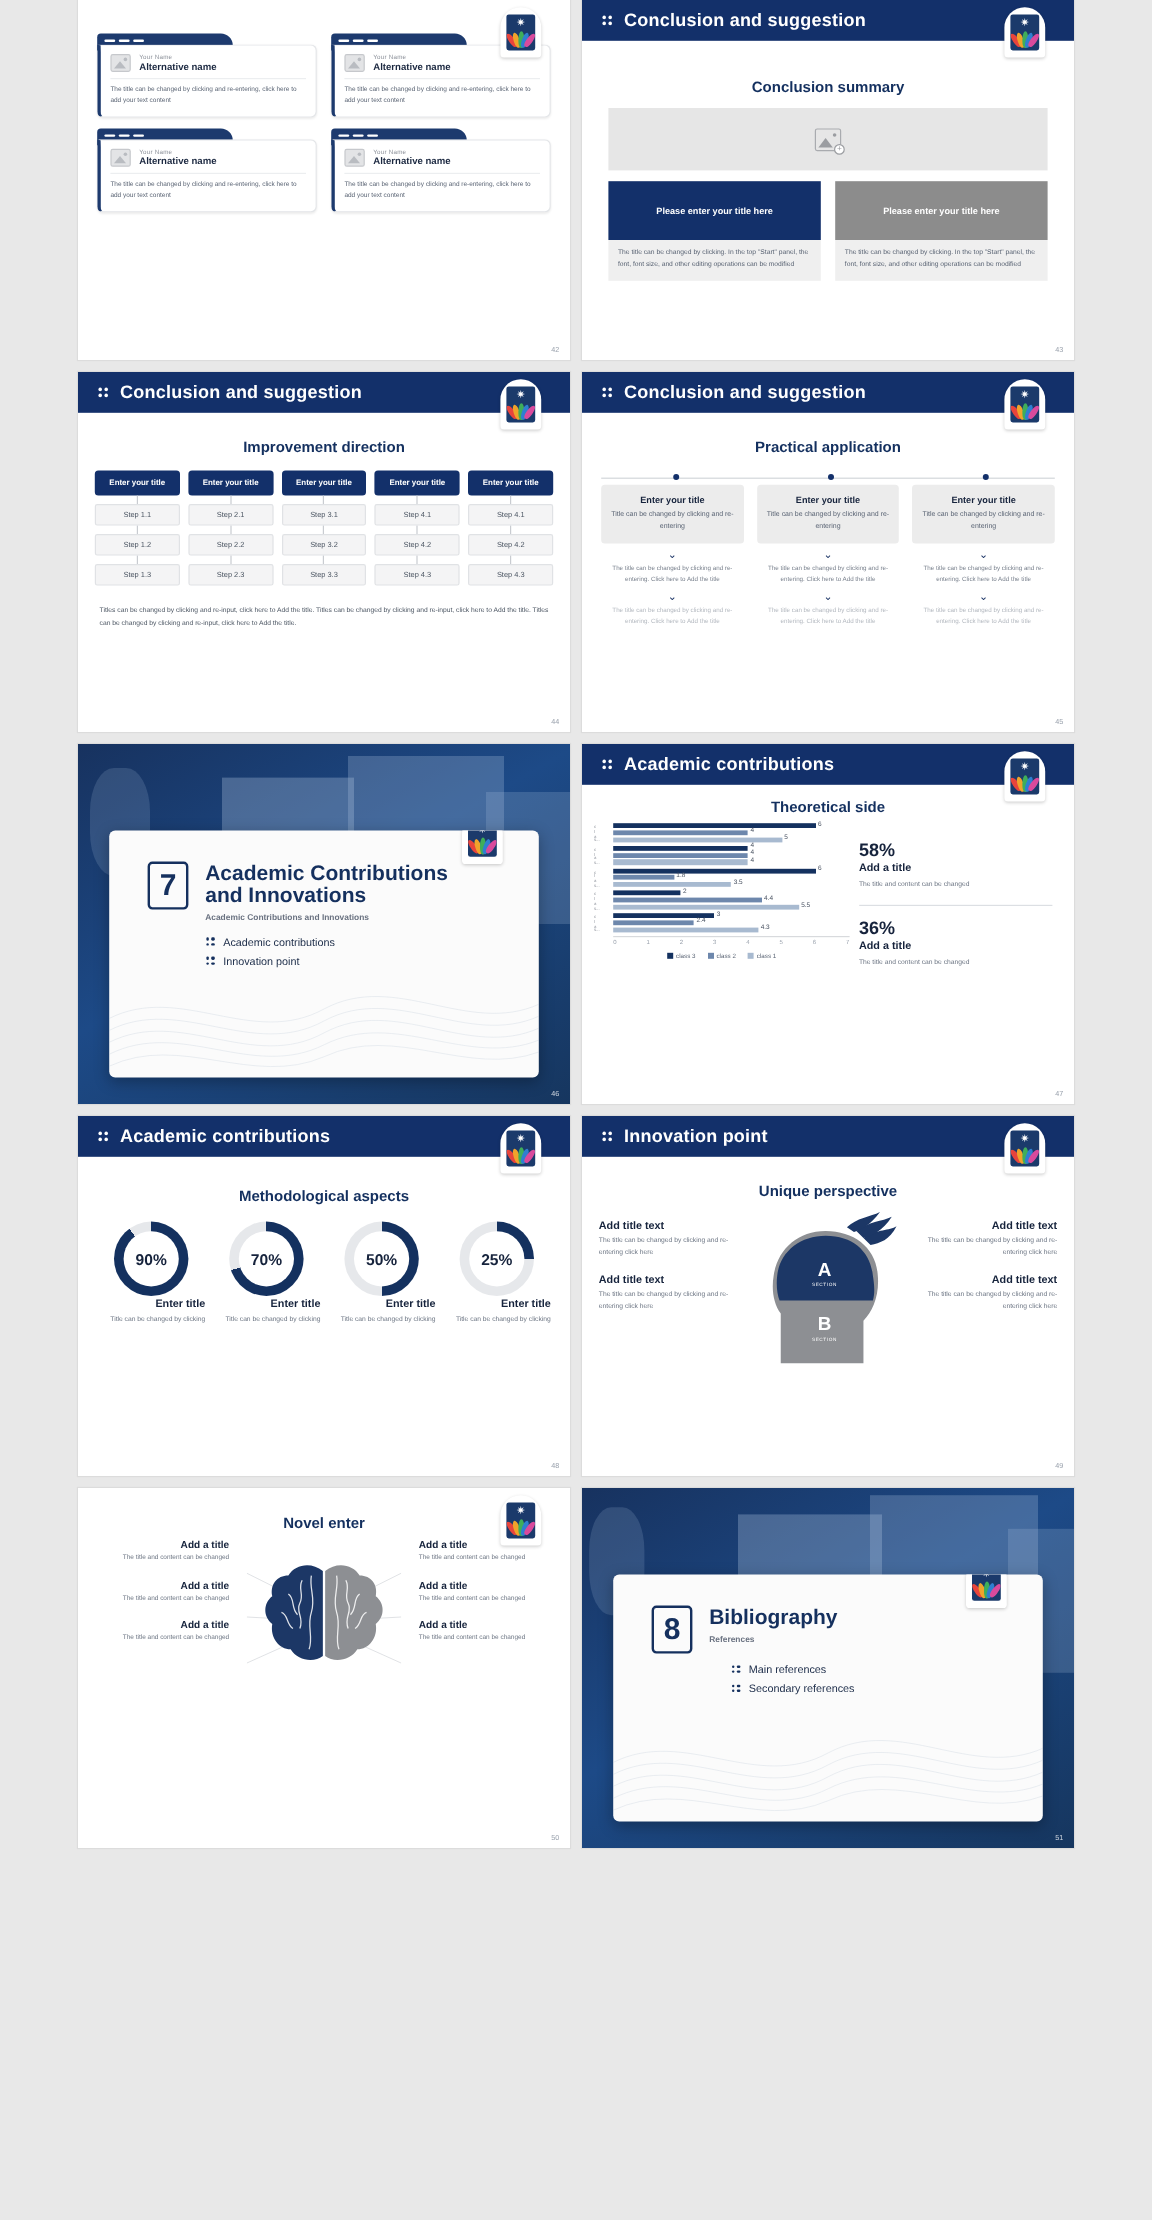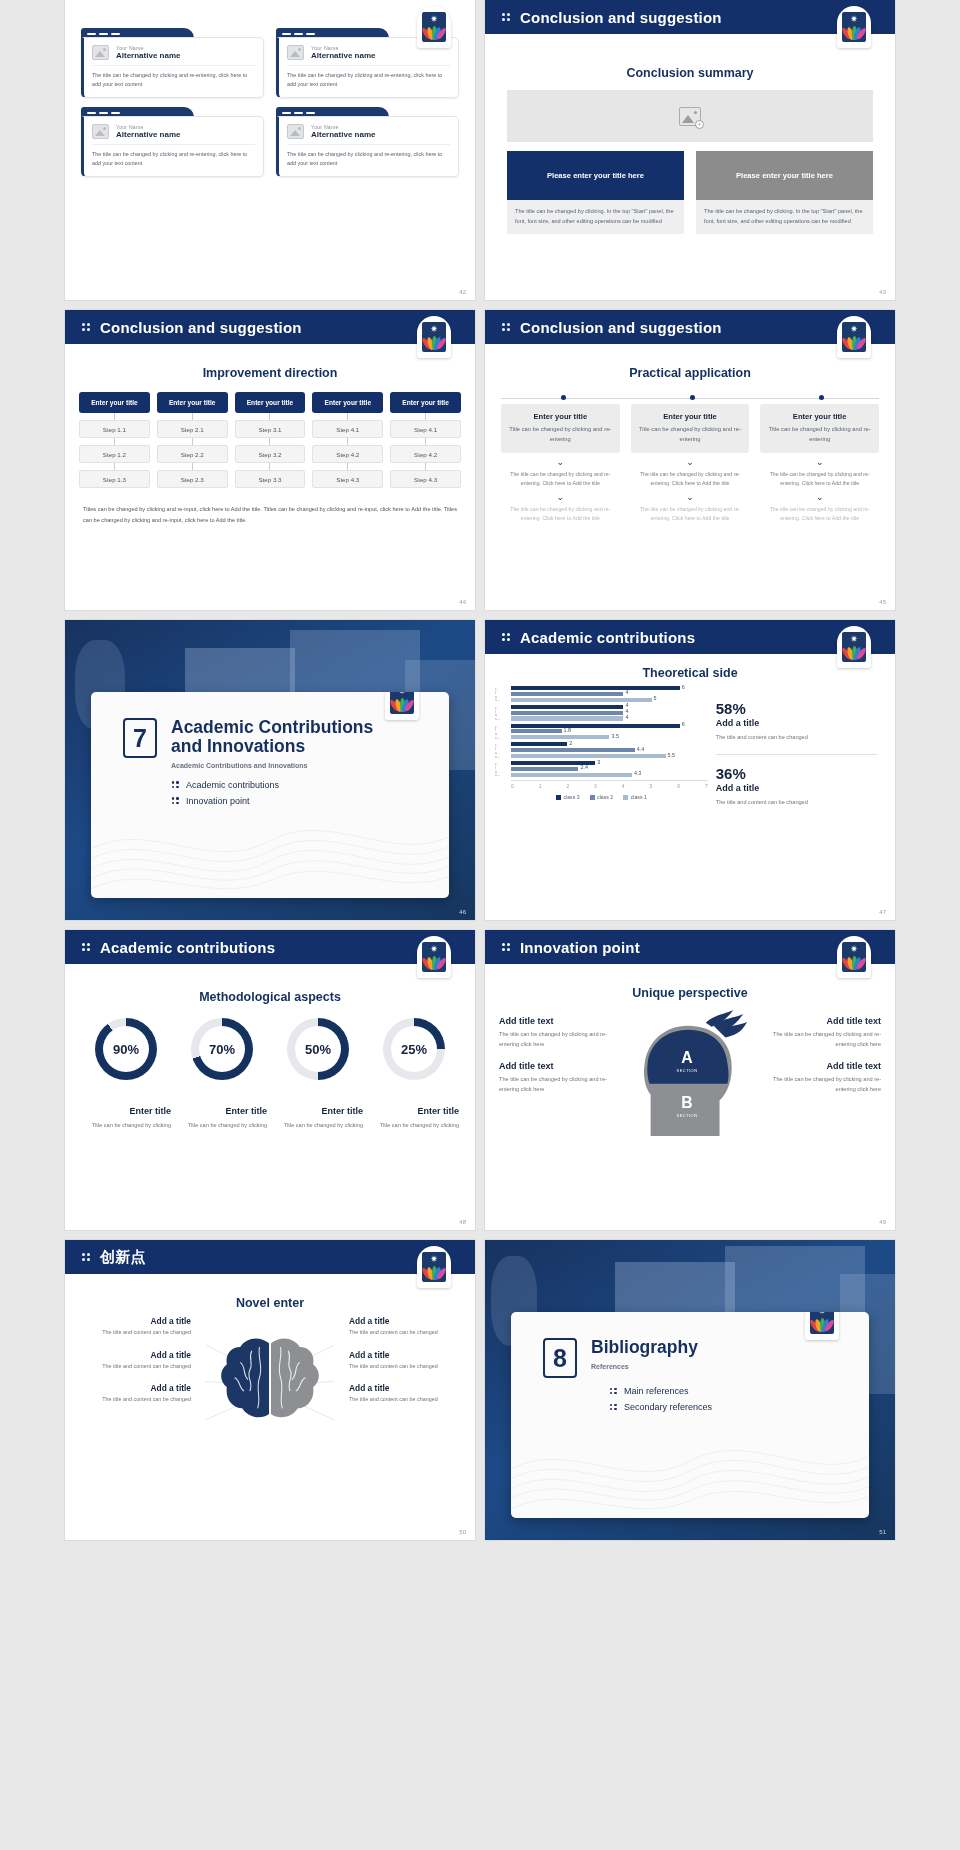--- a/index.html
+++ b/index.html
@@ -144,21 +144,21 @@
   .stat .sd{font-size:5.6px;color:#6d7684;line-height:1.75;margin-top:5px;}
   .stat + .stat{margin-top:11px;border-top:1px solid #dcdfe3;padding-top:10px;}
 
   
   .donuts{display:grid;grid-template-columns:repeat(4,1fr);gap:6px;padding:0 16px;margin-top:14px;}
   .dn{text-align:right;}
   .ring{width:62px;height:62px;border-radius:50%;margin:0 auto;display:flex;align-items:center;
       justify-content:center;position:relative;}
   .ring .hole{width:46px;height:46px;border-radius:50%;background:#fff;display:flex;
       align-items:center;justify-content:center;font-size:13px;font-weight:bold;color:#16233c;}
-  .dn .lbl{font-size:9px;font-weight:bold;color:#16233c;margin-top:26px;}
+  .dn .lbl{font-size:9px;font-weight:bold;color:#16233c;margin-top:1px;}
   .dn .sub{font-size:5.6px;color:#6d7684;line-height:1.8;margin-top:4px;}
 
   
   .s49{display:grid;grid-template-columns:1fr 1.05fr 1fr;padding:0 14px;margin-top:10px;gap:4px;}
   .s49 .col{padding-top:6px;}
   .s49 .blk{margin-bottom:12px;}
   .s49 .bt{font-size:9px;font-weight:bold;color:#16233c;}
   .s49 .bd{font-size:5.6px;color:#6d7684;line-height:1.8;margin-top:3px;}
   .s49 .right{text-align:right;}
   .headsil{position:relative;height:125px;}
@@ -800,29 +800,20 @@
         <div class="blk">
             <div class="bt">Add title text</div>
           <div class="bd">The title can be changed by clicking and re-entering click here</div>
           </div>
       </div>
     </div>
     <div class="pgno">49</div>
   </div>
 
   <div class="slide">
-    <div class="hdr">
-      <span class="dots">
-          <i></i>
-          <i></i>
-          <i></i>
-          <i></i>
-        </span>
-      <span>创新点</span>
-    </div>
     <div class="logo">
       <div class="shield">
           <div class="star">✷</div>
           <div class="petals">
         <div class="p" style="left:0;background:#e8443c;transform:rotate(-36deg)"></div>
         <div class="p" style="left:4px;background:#f0a32b;transform:rotate(-18deg)"></div>
         <div class="p" style="left:7.5px;background:#3fae5a;height:14px"></div>
         <div class="p" style="right:4px;background:#2f7fd0;transform:rotate(18deg)"></div>
         <div class="p" style="right:0;background:#d94a9c;transform:rotate(36deg)"></div>
       </div>

